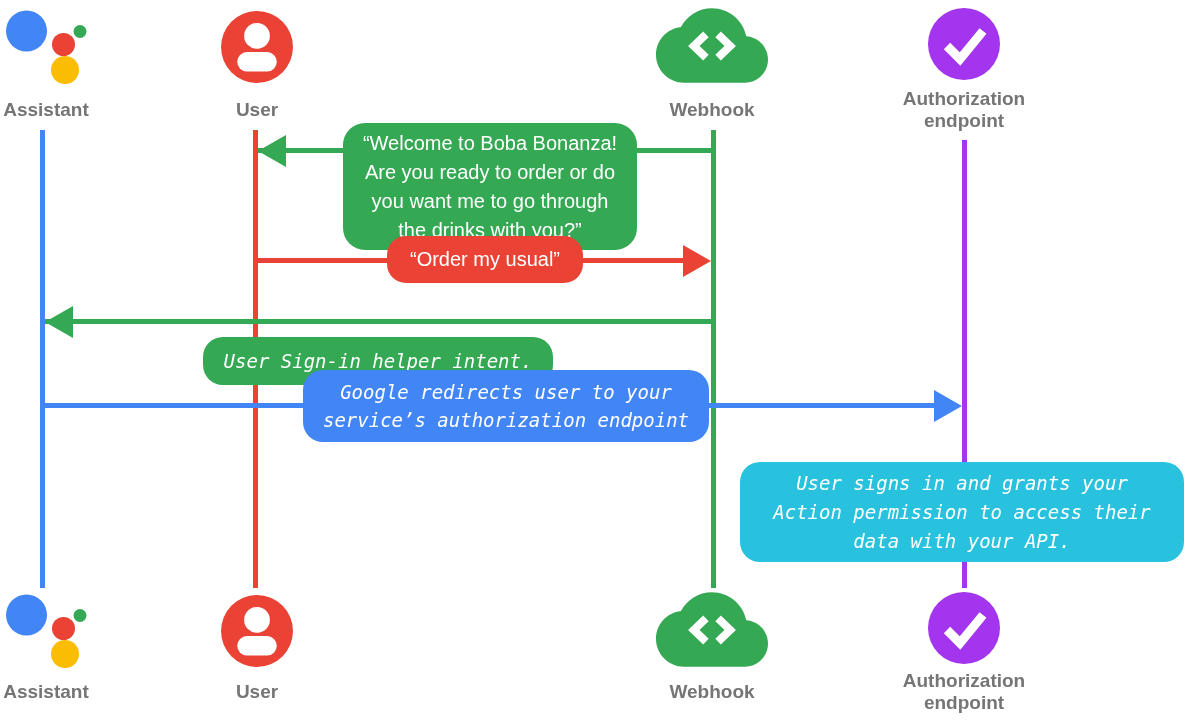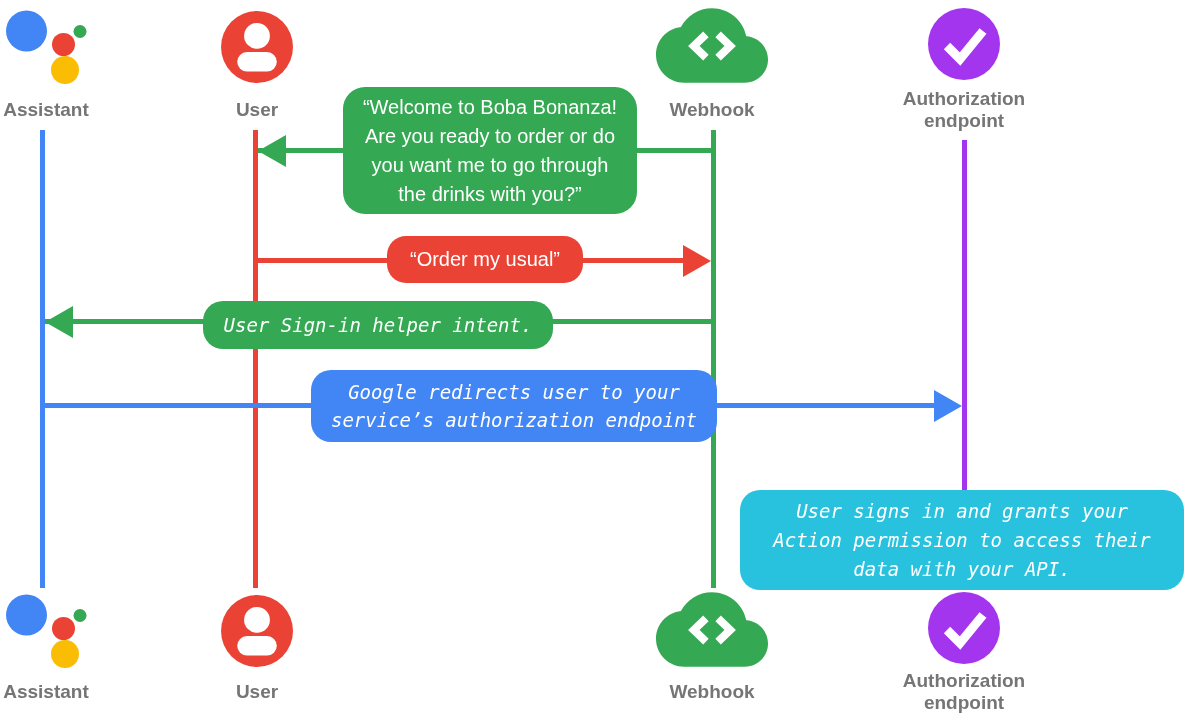--- a/index.html
+++ b/index.html
@@ -32,21 +32,21 @@
   .head.right.red   { border-left: 28px solid var(--red); }
   .head.right.blue  { border-left: 28px solid var(--blue); }
 
   
   .bubble { position: absolute; z-index: 4; display: flex; align-items: center;
             justify-content: center; text-align: center; color: #ffffff;
             box-sizing: border-box; }
   .bubble.sans { font-size: 20px; line-height: 29px; font-weight: 400; }
   .bubble.mono { font-family: "DejaVu Sans Mono", monospace; font-style: italic;
                  font-size: 19px; line-height: 28px; }
-  .bg-green { background: var(--green); }
+  .bg-green { background: var(--green); margin-top: 36px; }
   .bg-red   { background: var(--red); }
   .bg-blue  { background: var(--blue); }
   .bg-cyan  { background: var(--cyan); }
 
   
   .actor-label { position: absolute; z-index: 5; color: var(--label_gray);
                  font-weight: bold; font-size: 19px; line-height: 22px;
                  text-align: center; }
 
   .icon { position: absolute; z-index: 5; }
@@ -72,23 +72,23 @@
 
   <div class="shaft blue" style="left:45px; top:403px; width:890px;"></div>
   <div class="head right blue" style="left:934px; top:390px;"></div>
 
   <div class="bubble sans bg-green" style="left:343px; top:87px; width:294px; height:127px; border-radius:22px; padding:0 12px;">“Welcome to Boba Bonanza! Are you ready to order or do you want me to go through the drinks with you?”</div>
 
   <div class="bubble sans bg-red" style="left:387px; top:236px; width:196px; height:47px; border-radius:19px;">“Order my usual”</div>
 
   <div class="bubble mono bg-green" style="left:203px; top:301px; width:350px; height:48px; border-radius:20px; padding:0 14px;">User Sign-in helper intent.</div>
 
-  <div class="bubble mono bg-blue" style="left:303px; top:370px; width:406px; height:72px; border-radius:20px; padding:0 18px;margin-left:8px;">Google redirects user to your service’s authorization endpoint</div>
+  <div class="bubble mono bg-blue" style="left:303px; top:370px; width:406px; height:72px; border-radius:20px; padding:0 18px;">Google redirects user to your service’s authorization endpoint</div>
 
-  <div class="bubble mono bg-cyan" style="left:740px; top:462px; width:444px; height:100px; border-radius:20px; padding:0 20px; line-height:29px;margin-top:28px;">User signs in and grants your Action permission to access their data with your API.</div>
+  <div class="bubble mono bg-cyan" style="left:740px; top:462px; width:444px; height:100px; border-radius:20px; padding:0 20px; line-height:29px;">User signs in and grants your Action permission to access their data with your API.</div>
 
   <svg class="icon" style="left:6px; top:8px;" width="82" height="78" viewBox="0 0 82 78">
     <circle cx="20.5" cy="23" r="20.5" fill="var(--blue)"></circle>
     <circle cx="57.5" cy="36.5" r="11.5" fill="var(--red)"></circle>
     <circle cx="59" cy="62" r="14" fill="var(--yellow)"></circle>
     <circle cx="74" cy="23.5" r="6.5" fill="var(--green)"></circle>
   </svg>
 
   <svg class="icon" style="left:221px; top:11px;" width="72" height="72" viewBox="0 0 24 24">
     <circle cx="12" cy="12" r="12" fill="var(--red)"></circle>

